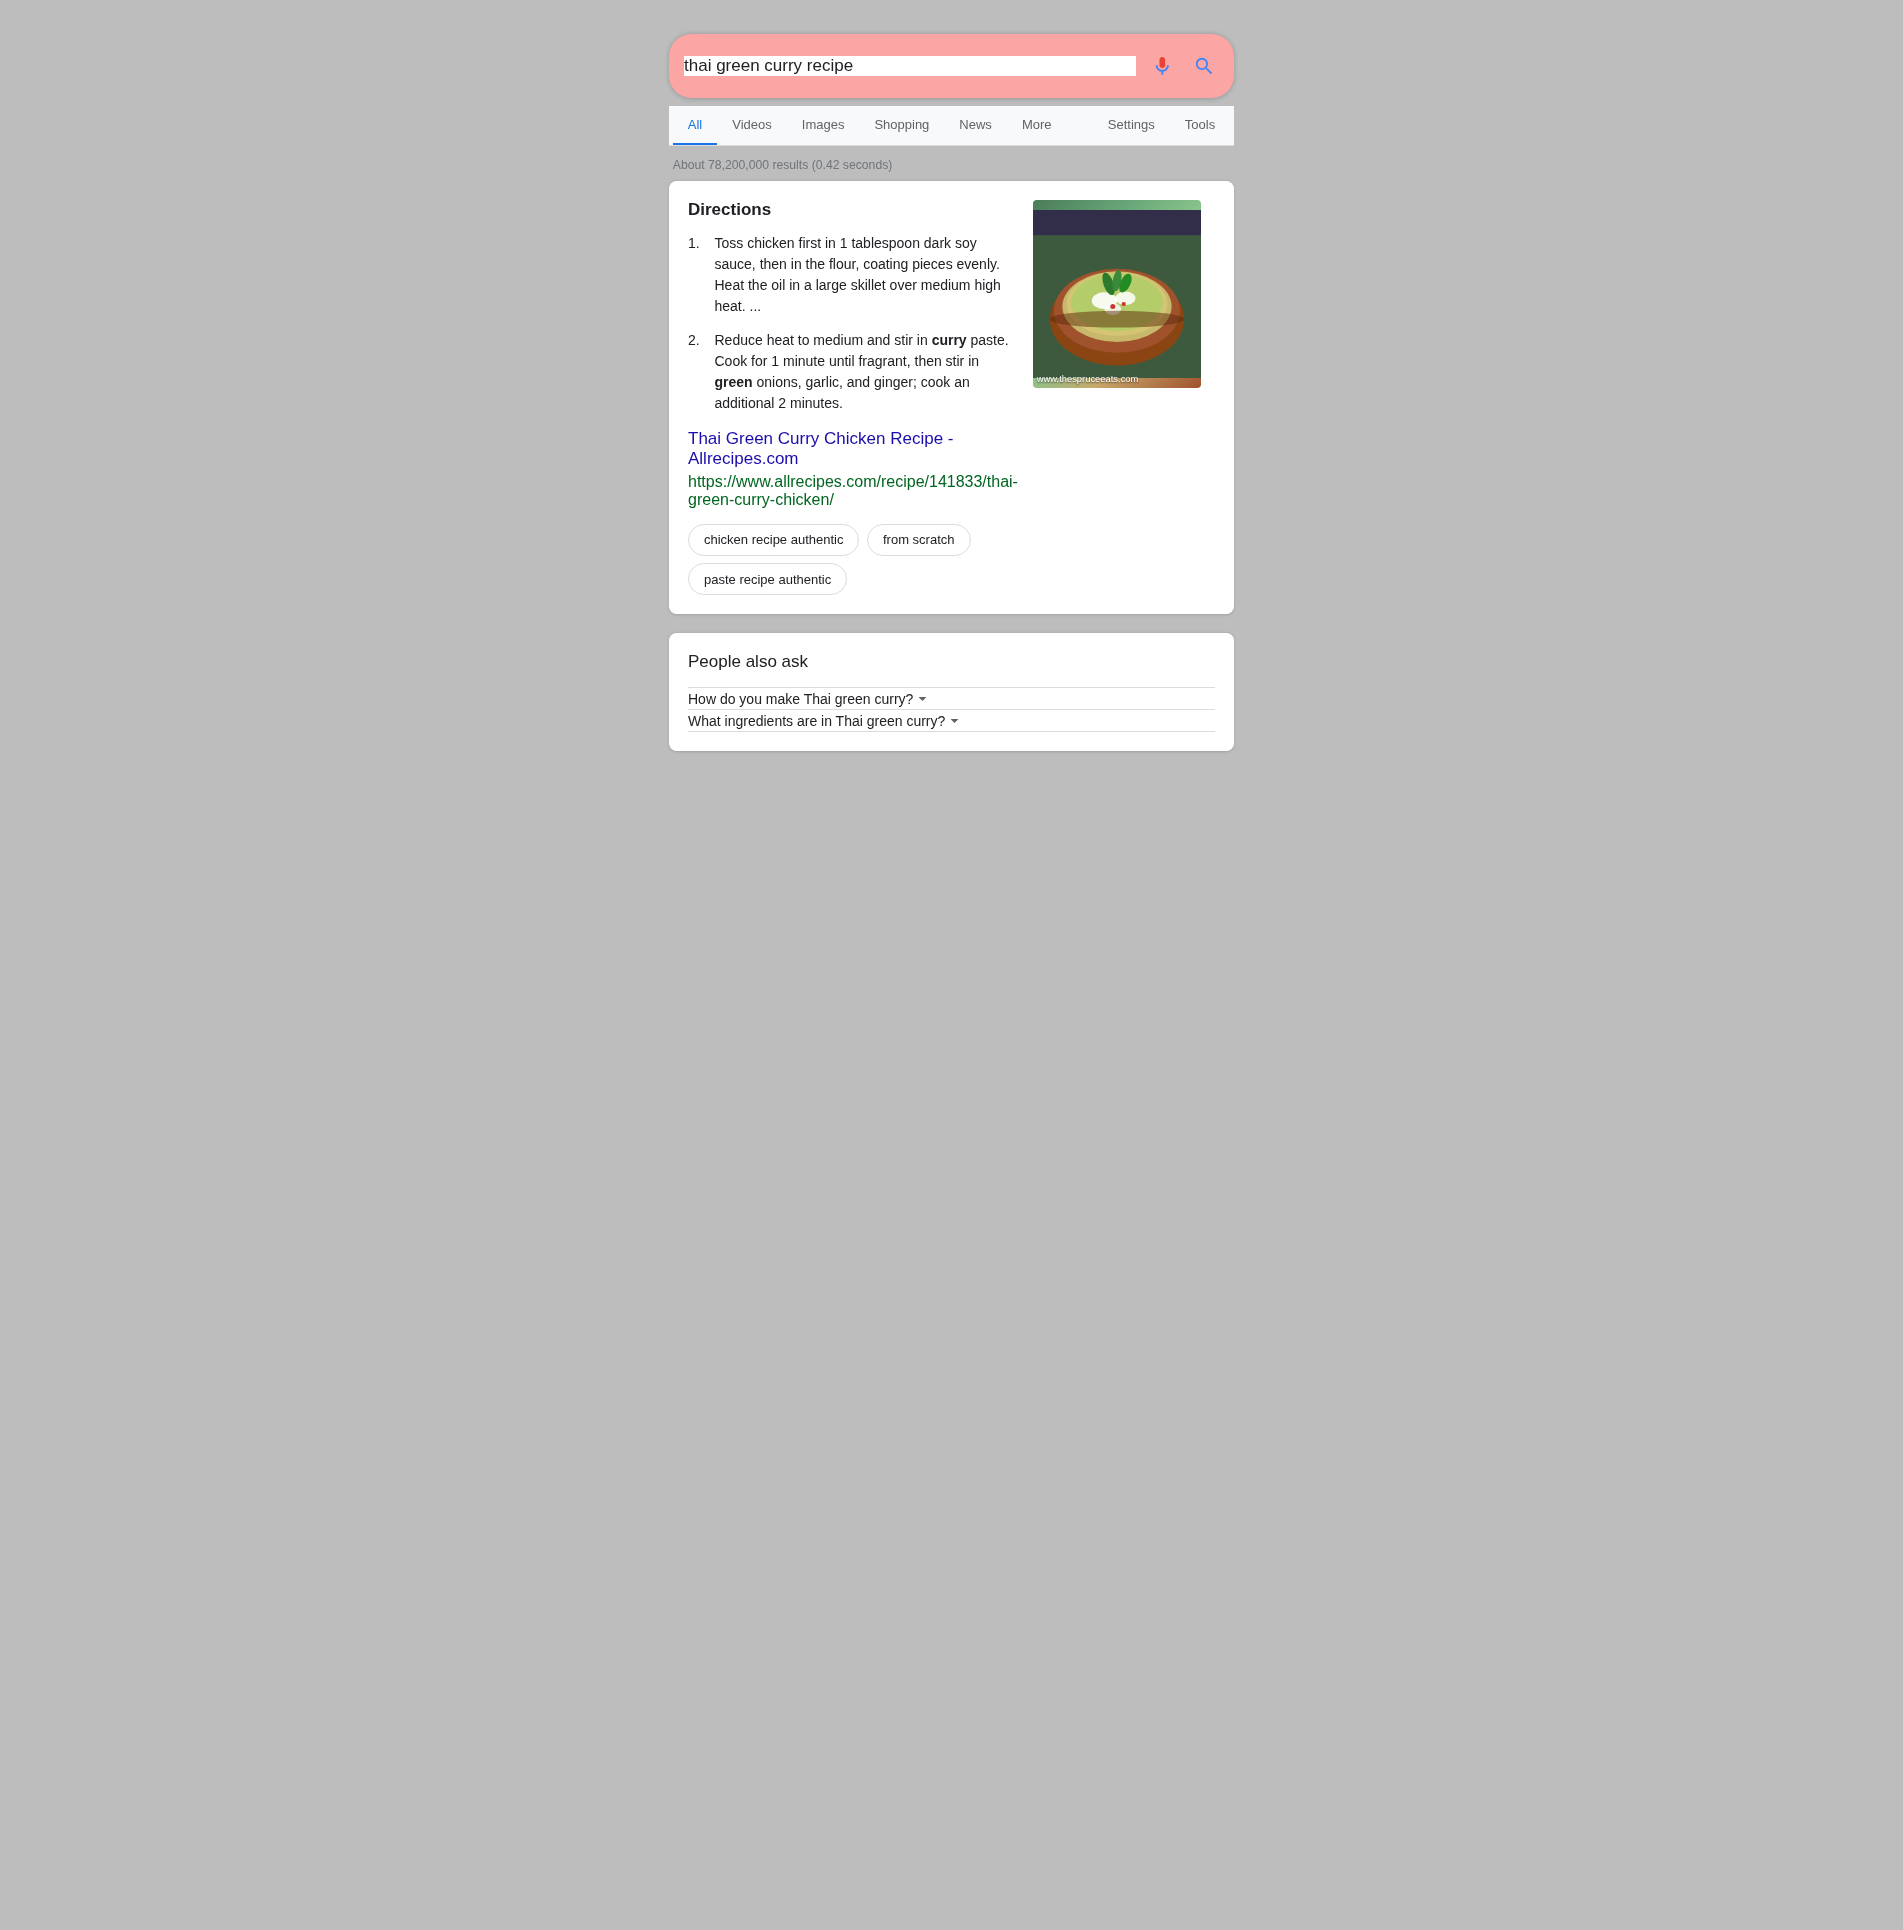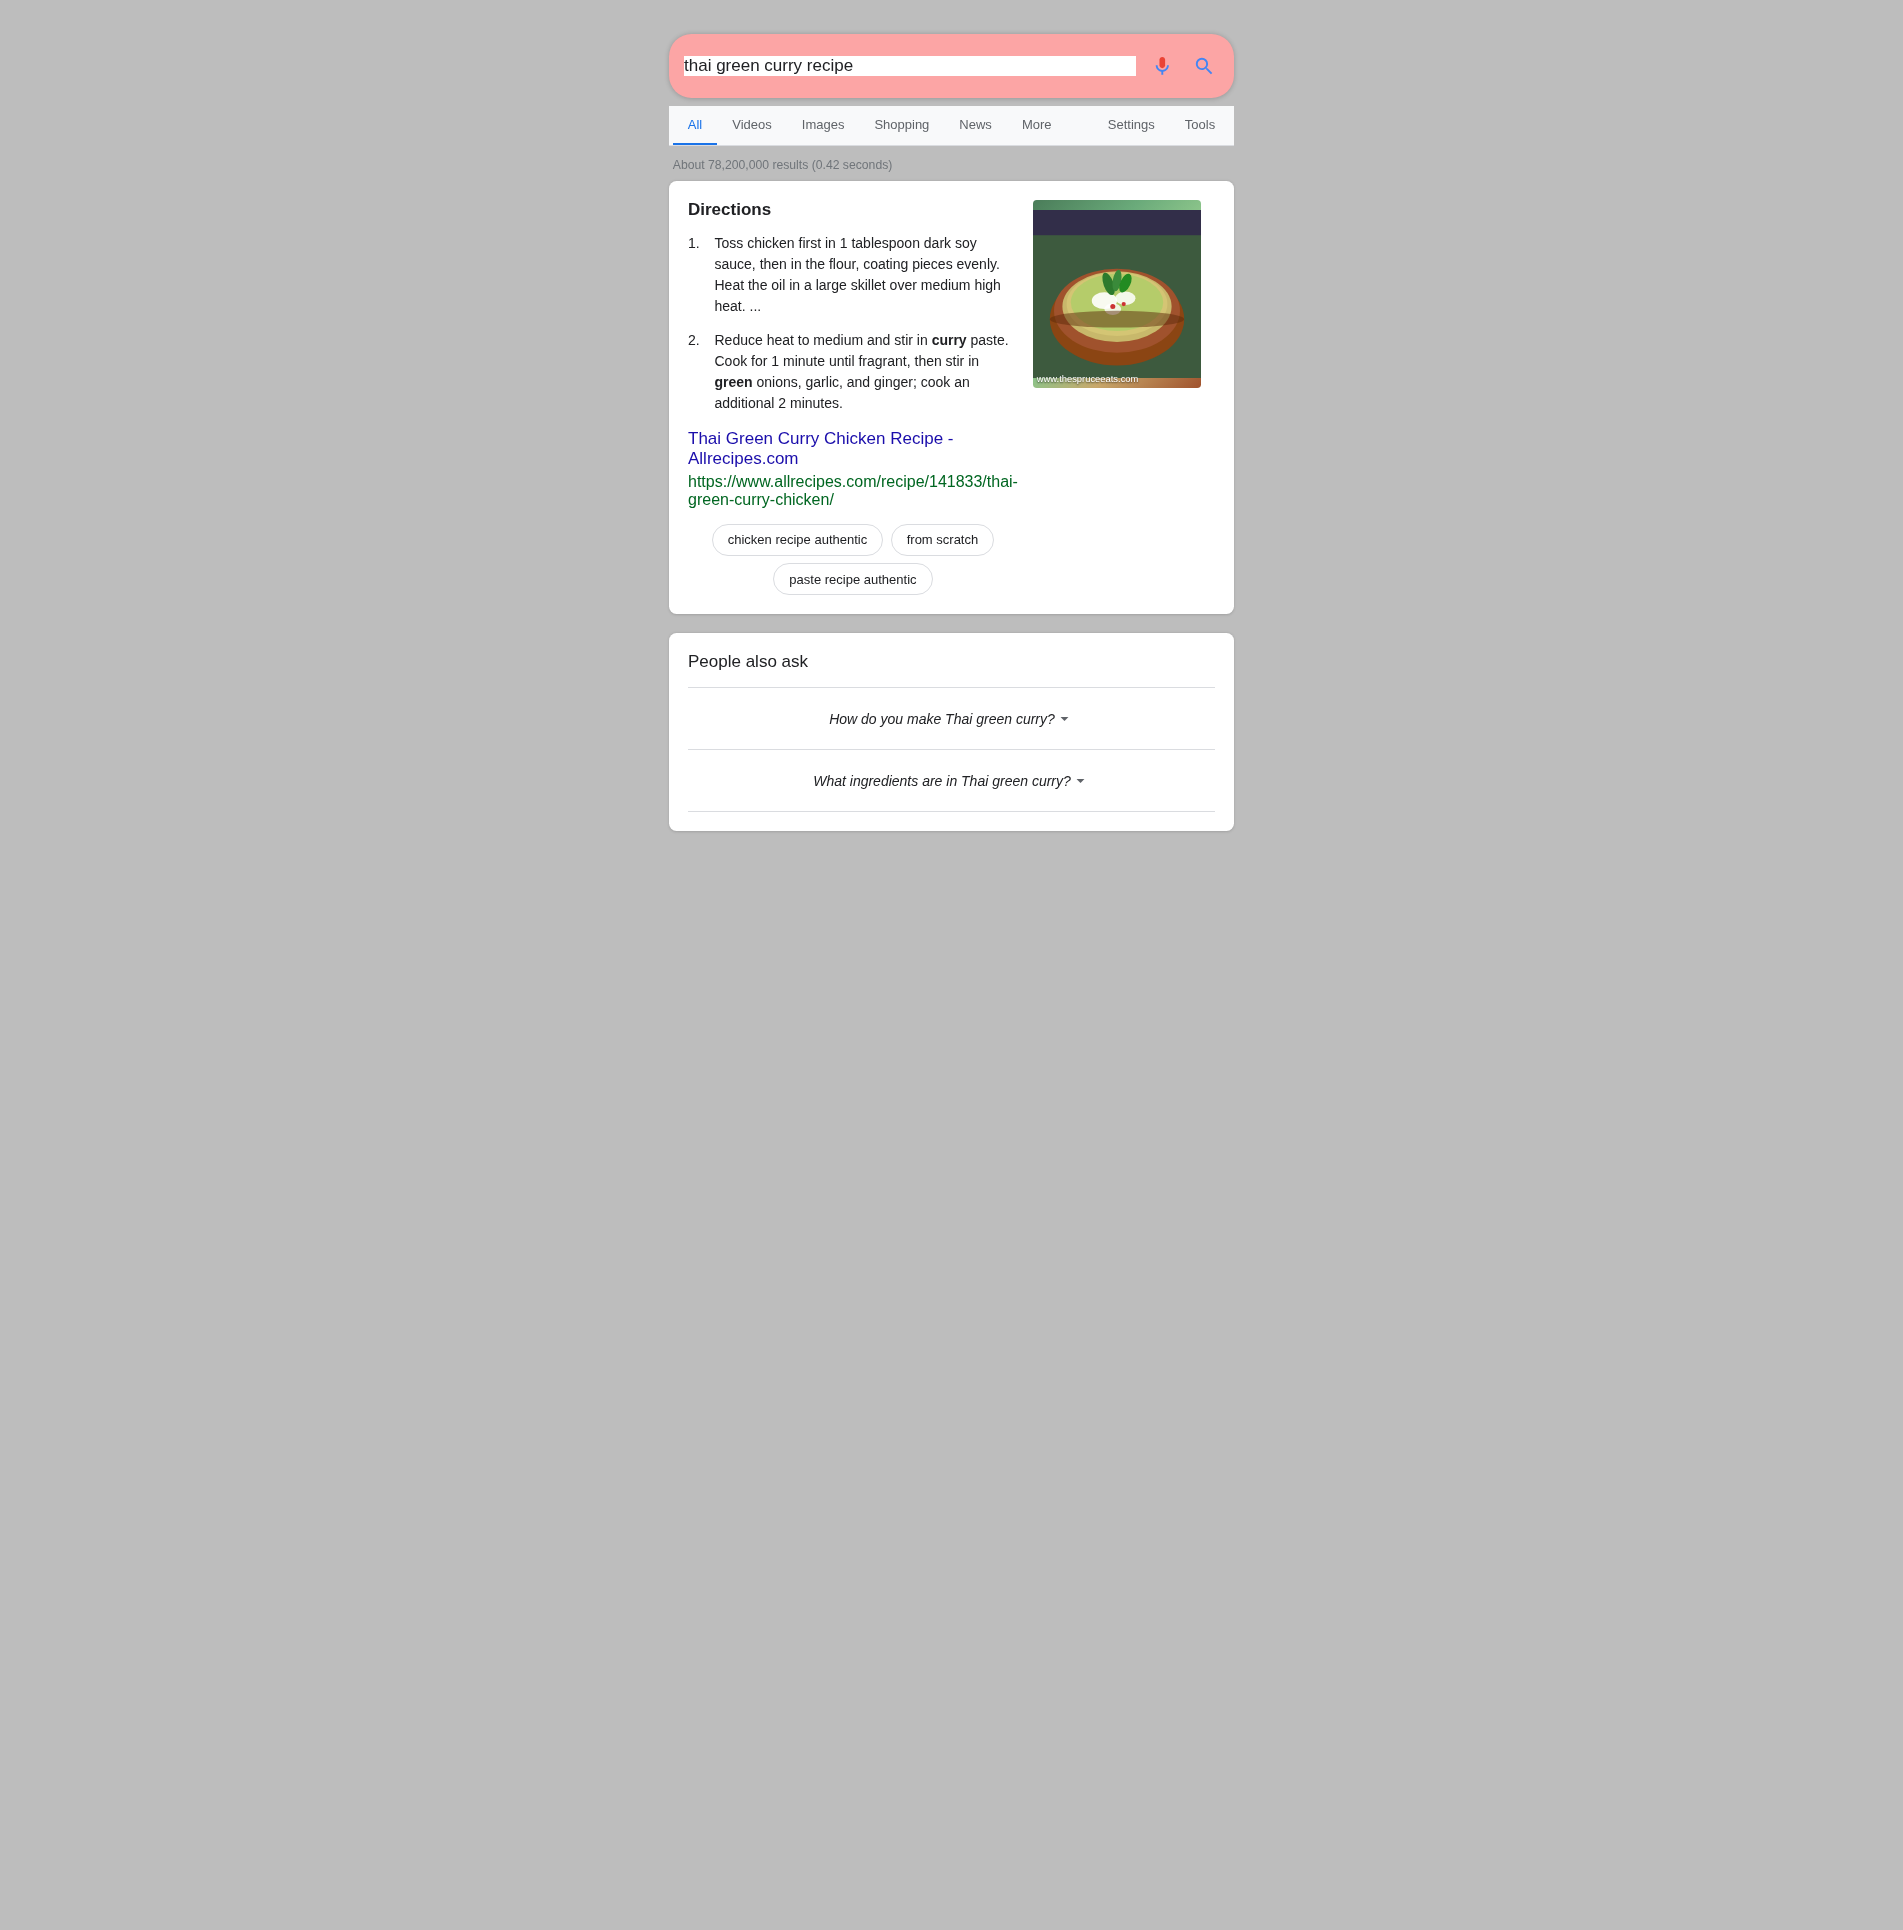--- a/index.html
+++ b/index.html
@@ -197,21 +197,20 @@
       font-size: 16px;
       color: #006621;
       margin-bottom: 15px;
     }
 
     .related-pills {
       display: flex;
       flex-wrap: wrap;
       gap: 7.5px;
       margin-top: 11.3px;
-      justify-content: center;
     }
 
     .pill {
       border: 0.9px solid #dadce0;
       border-radius: 19px;
       padding: 7.5px 15px;
       font-size: 13px;
       color: #202124;
       cursor: pointer;
       background: white;
@@ -229,25 +228,24 @@
     .paa-title {
       font-size: 17px;
       color: #202124;
       margin-bottom: 15px;
       font-weight: normal;
     }
 
     .paa-item {
       display: flex;
       align-items: center;
-      justify-content: center;
-      padding: 21px 0;
+      justify-content: flex-start;
+      padding: 1px 0;
       border-top: 0.9px solid #dadce0;
       cursor: pointer;
-      font-style: italic;
     }
 
     .paa-item:last-child {
       border-bottom: 0.9px solid #dadce0;
     }
 
     .paa-question {
       font-size: 14px;
       color: #202124;
     }

